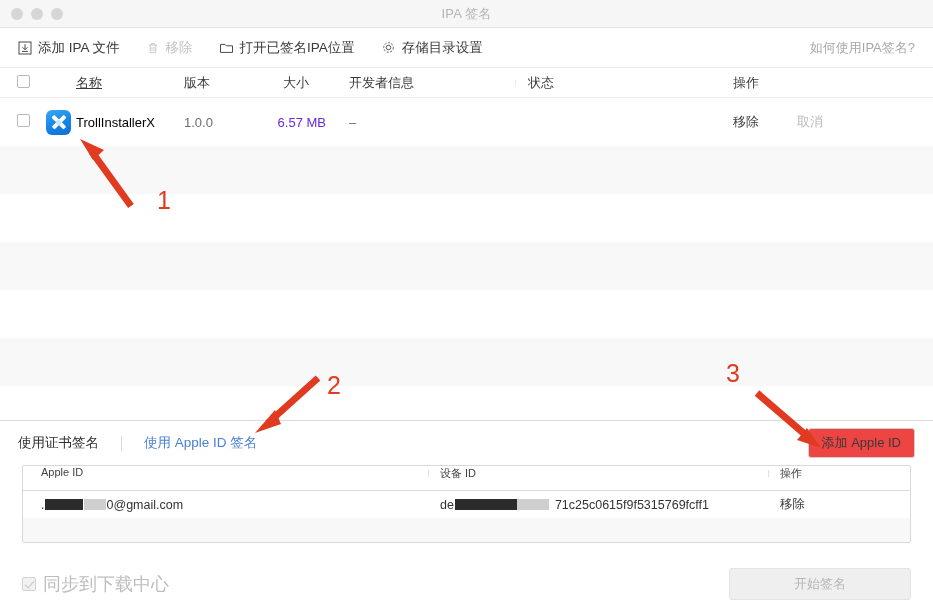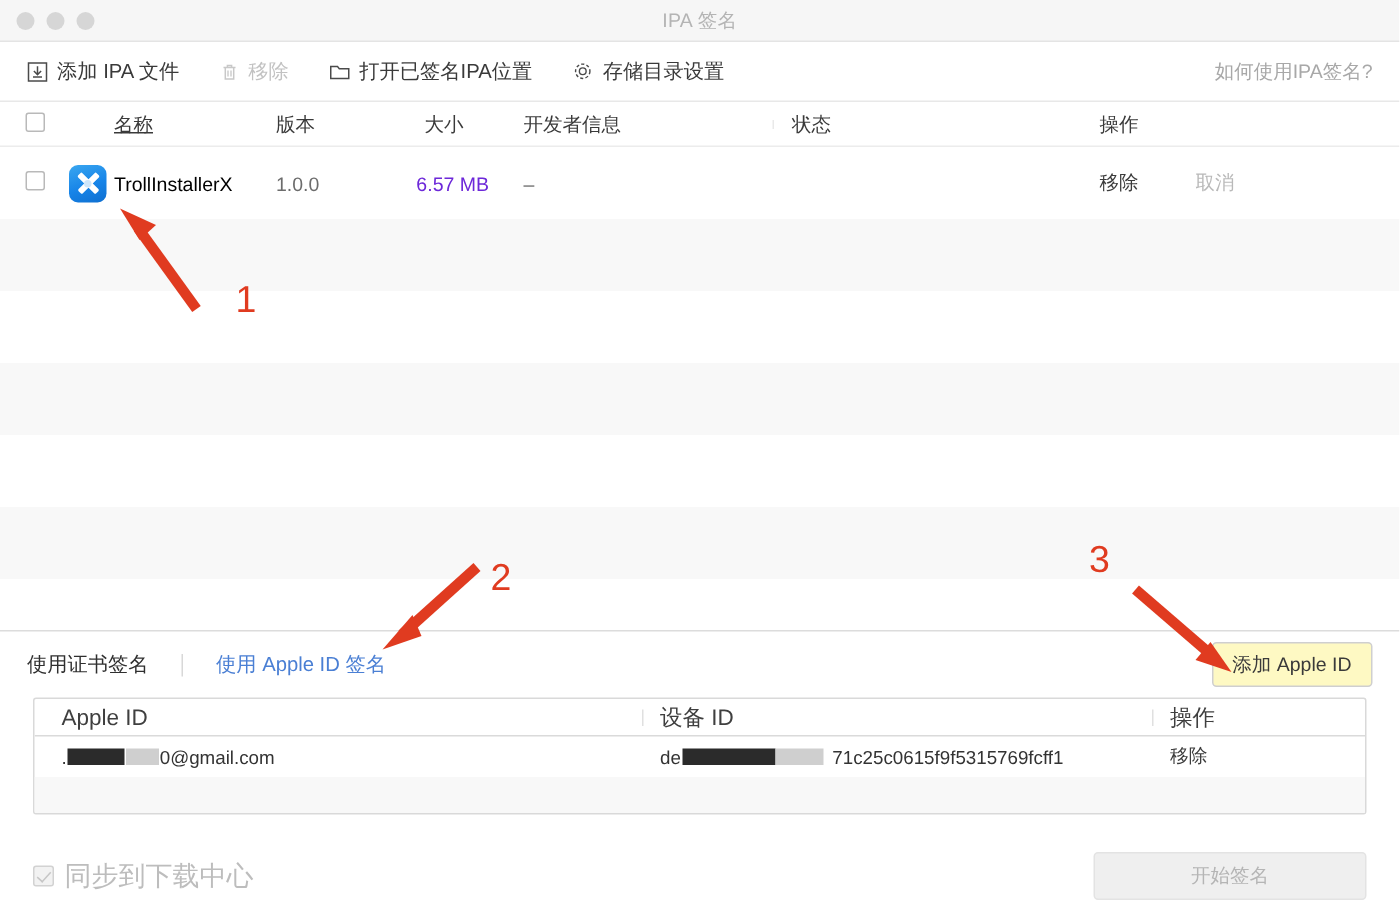--- a/index.html
+++ b/index.html
@@ -198,44 +198,44 @@
   }
   .tab-link {
     font-size: 13.5px;
     color: #4a7fd4;
     cursor: default;
   }
   .tabs-spacer { flex: 1; }
   .btn-outline {
     border: 1px solid #cfcfcf;
     border-radius: 3px;
-    background: #fef9c3;
+    background: #ef4444;
     font-size: 13px;
     color: #3a3a3a;
     padding: 5px 13px;
     cursor: default;
     white-space: nowrap;
   }
 
   
   .ids-wrap {
     margin: 0 22px;
     border: 1px solid #d9d9d9;
     border-radius: 2px;
     background: #fff;
     overflow: hidden;
     height: 78px;
     box-sizing: border-box;
   }
   .ids-head {
     display: flex;
     height: 25px;
-    align-items: center;
+    align-items: flex-start;
     border-bottom: 1px solid #dadada;
-    font-size: 15px;
+    font-size: 11px;
     color: #3f3f3f;
     box-sizing: border-box;
   }
   .ids-head .h { position: relative; box-sizing: border-box; }
   .ih-apple { width: 405px; padding-left: 18px; }
   .ih-dev   { width: 340px; padding-left: 12px; }
   .ih-op    { flex: 1; padding-left: 12px; }
   .ih-sep {
     position: absolute; left: 0; top: 4px; bottom: 4px;
     width: 1px; background: #e0e0e0;

